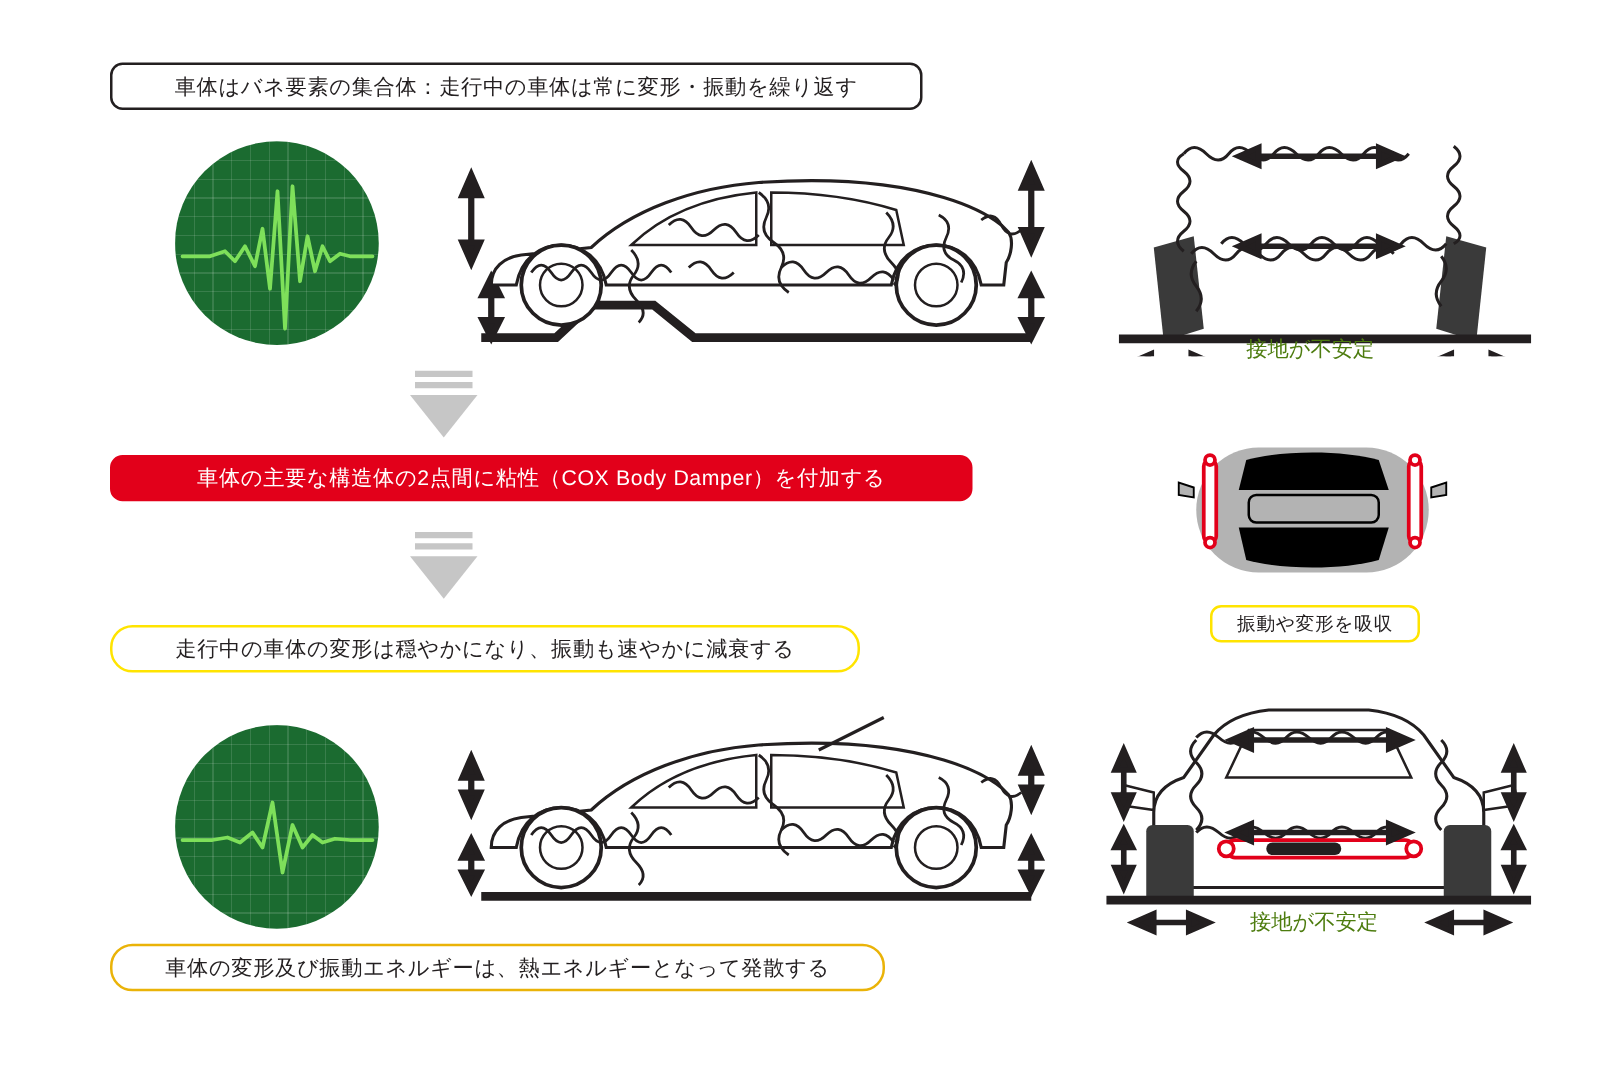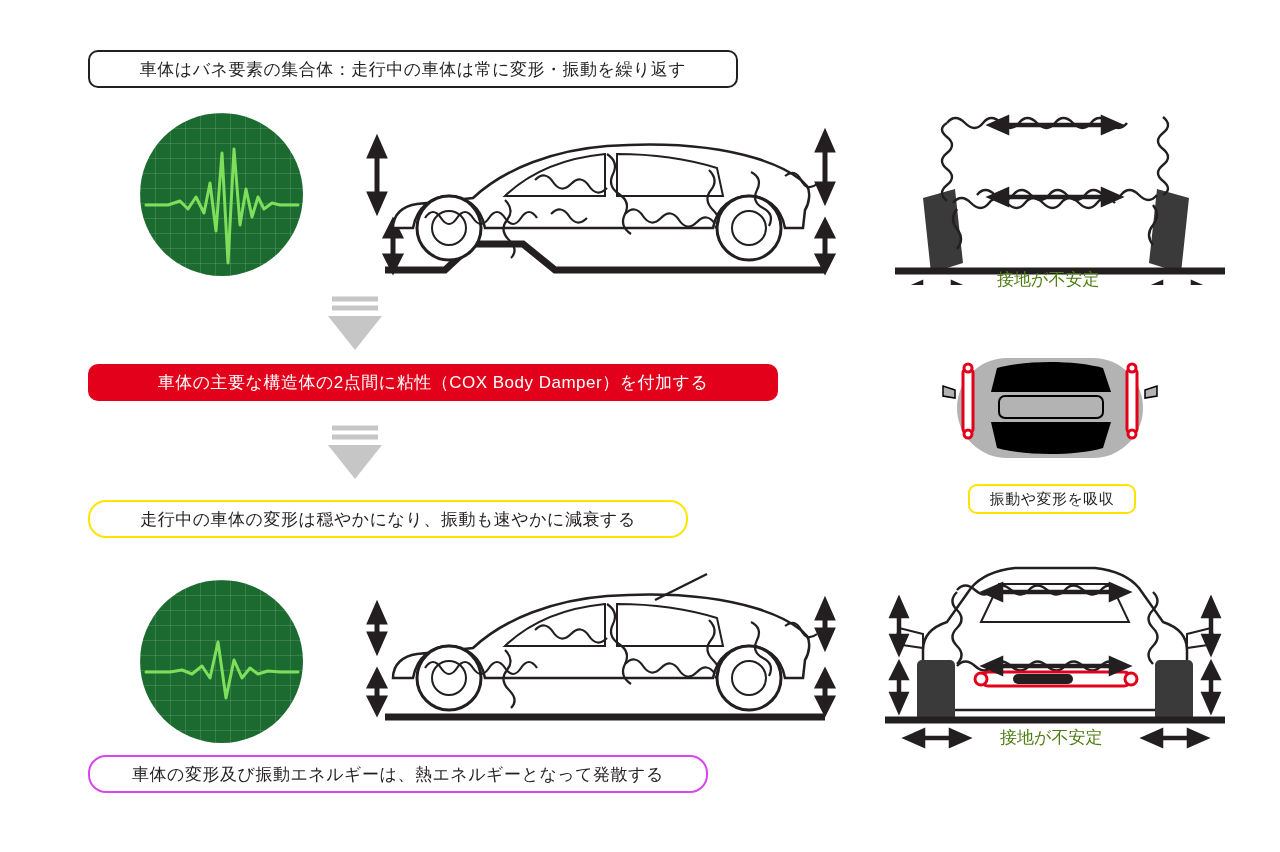--- a/index.html
+++ b/index.html
@@ -41,21 +41,21 @@
     color: #ffffff;
   }
   .callout-yellow {
     background: #ffffff;
     border: 2px solid #ffe400;
     border-radius: 18px;
     color: #231f20;
   }
   .callout-red-line {
     background: #ffffff;
-    border: 2px solid #d946ef;
+    border: 2px solid #eab308;
     border-radius: 18px;
     color: #231f20;
   }
   .callout-yellow-small {
     background: #ffffff;
     border: 2px solid #ffe400;
     border-radius: 9px;
     color: #231f20;
     font-size: 15px;
   }

